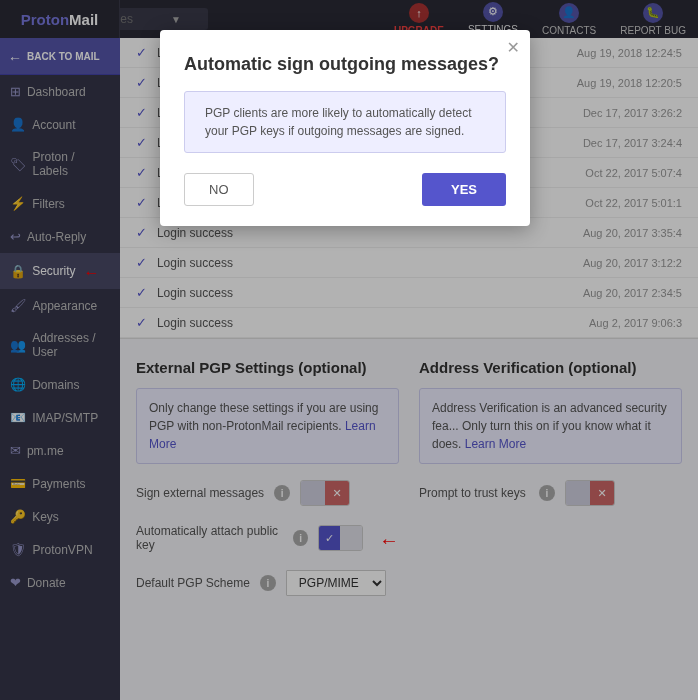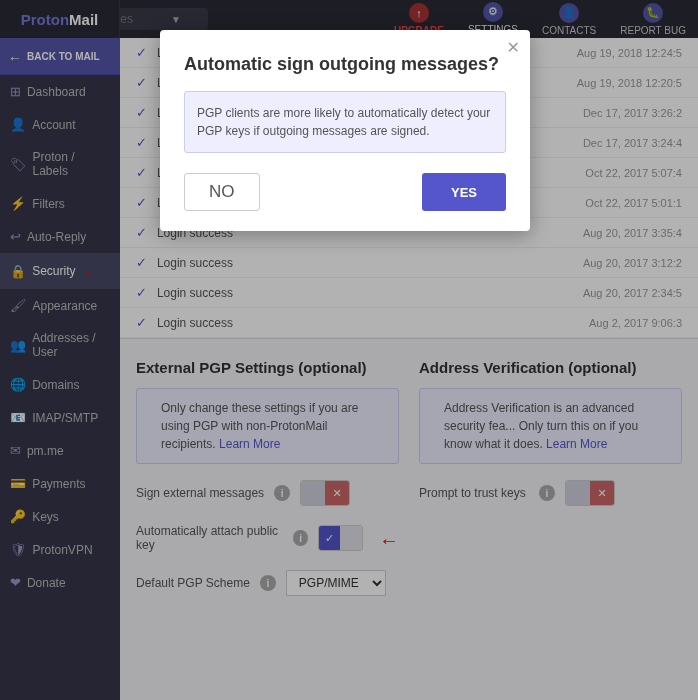--- a/index.html
+++ b/index.html
@@ -137,21 +137,21 @@
     .section-title {
       font-size: 15px;
       font-weight: bold;
       color: #333;
       margin-bottom: 12px;
     }
     .section-info-box {
       background: #eeeeff;
       border: 1px solid #ccccee;
       border-radius: 3px;
-      padding: 10px 24px;
+      padding: 10px 12px;
       font-size: 12px;
       color: #555;
       margin-bottom: 16px;
       line-height: 1.5;
     }
     .section-info-box a { color: #5555cc; text-decoration: none; }
 
     .setting-row {
       display: flex;
       align-items: center;
@@ -254,36 +254,36 @@
     .modal-title {
       font-size: 18px;
       font-weight: bold;
       color: #333;
       margin-bottom: 16px;
     }
     .modal-info-box {
       background: #eeeeff;
       border: 1px solid #ccccee;
       border-radius: 3px;
-      padding: 12px 12px;
+      padding: 12px 20px;
       font-size: 12px;
       color: #555;
       line-height: 1.5;
       margin-bottom: 20px;
     }
     .modal-buttons {
       display: flex;
       justify-content: space-between;
     }
     .btn-no {
       padding: 8px 24px;
       border: 1px solid #ccc;
       background: white;
       color: #555;
-      font-size: 17px;
+      font-size: 13px;
       border-radius: 3px;
       cursor: pointer;
     }
     .btn-yes {
       padding: 8px 29px;
       background: #5555cc;
       color: white;
       font-size: 13px;
       border: none;
       border-radius: 3px;

